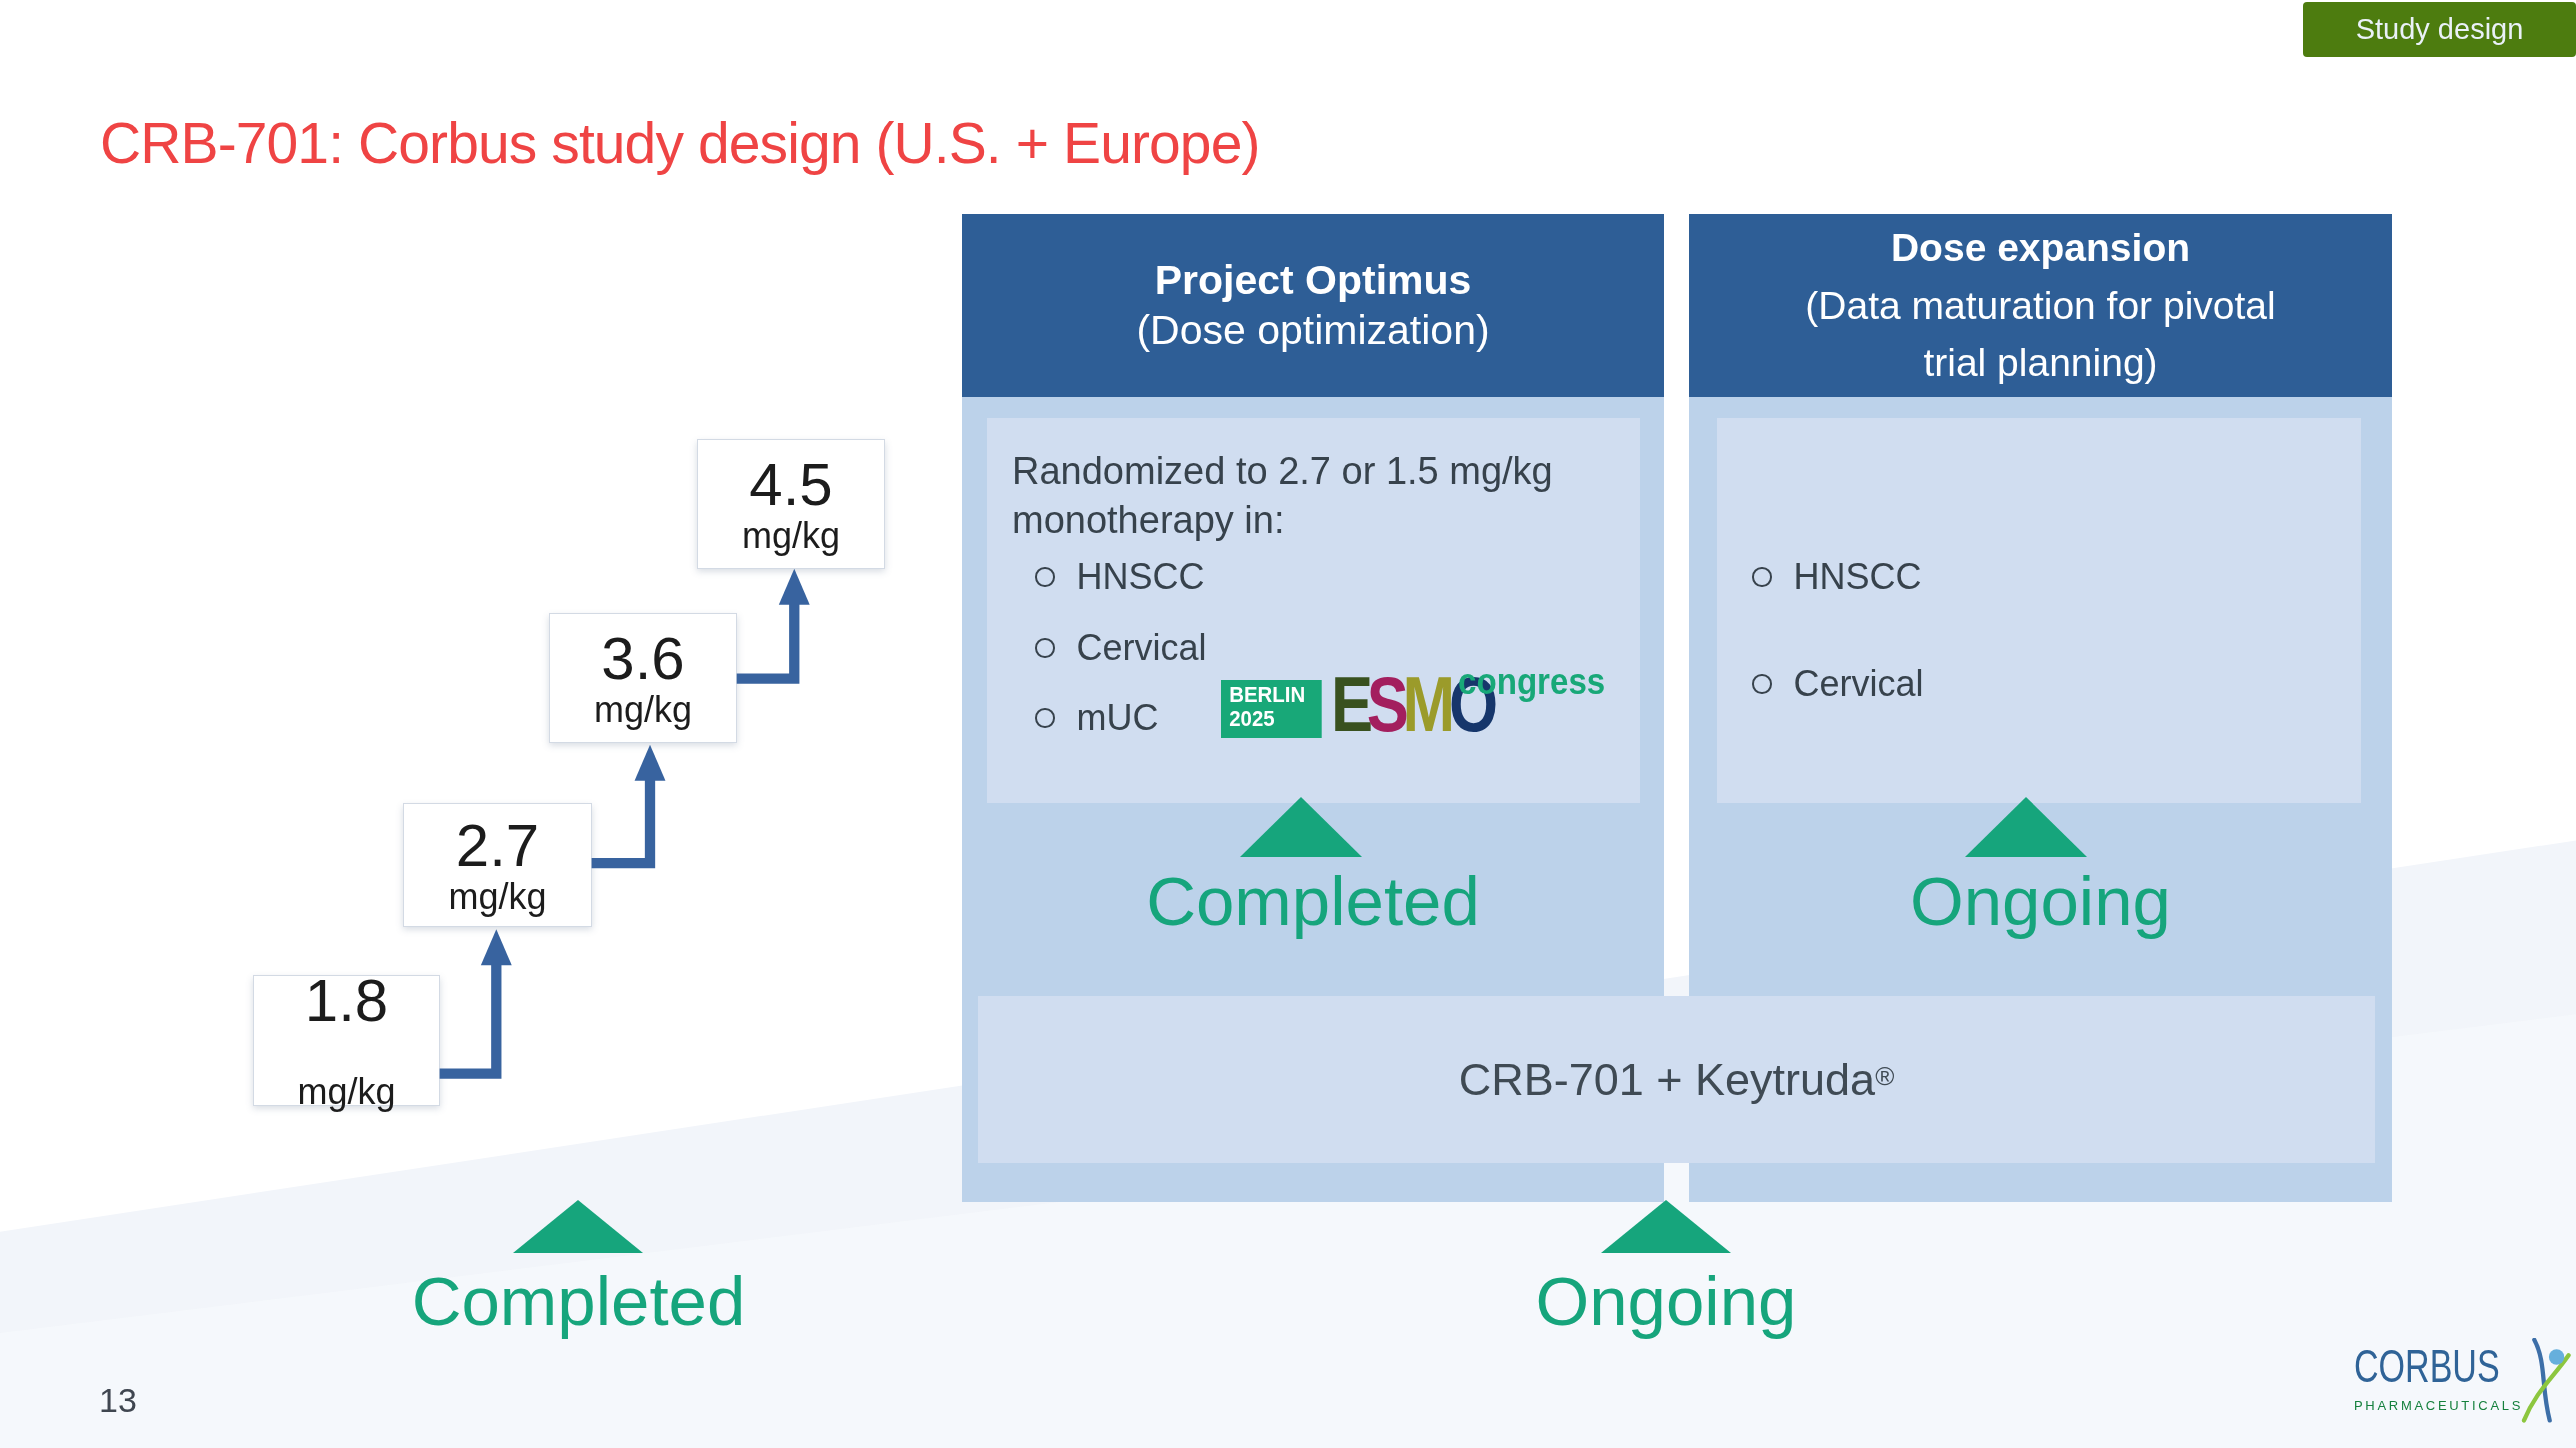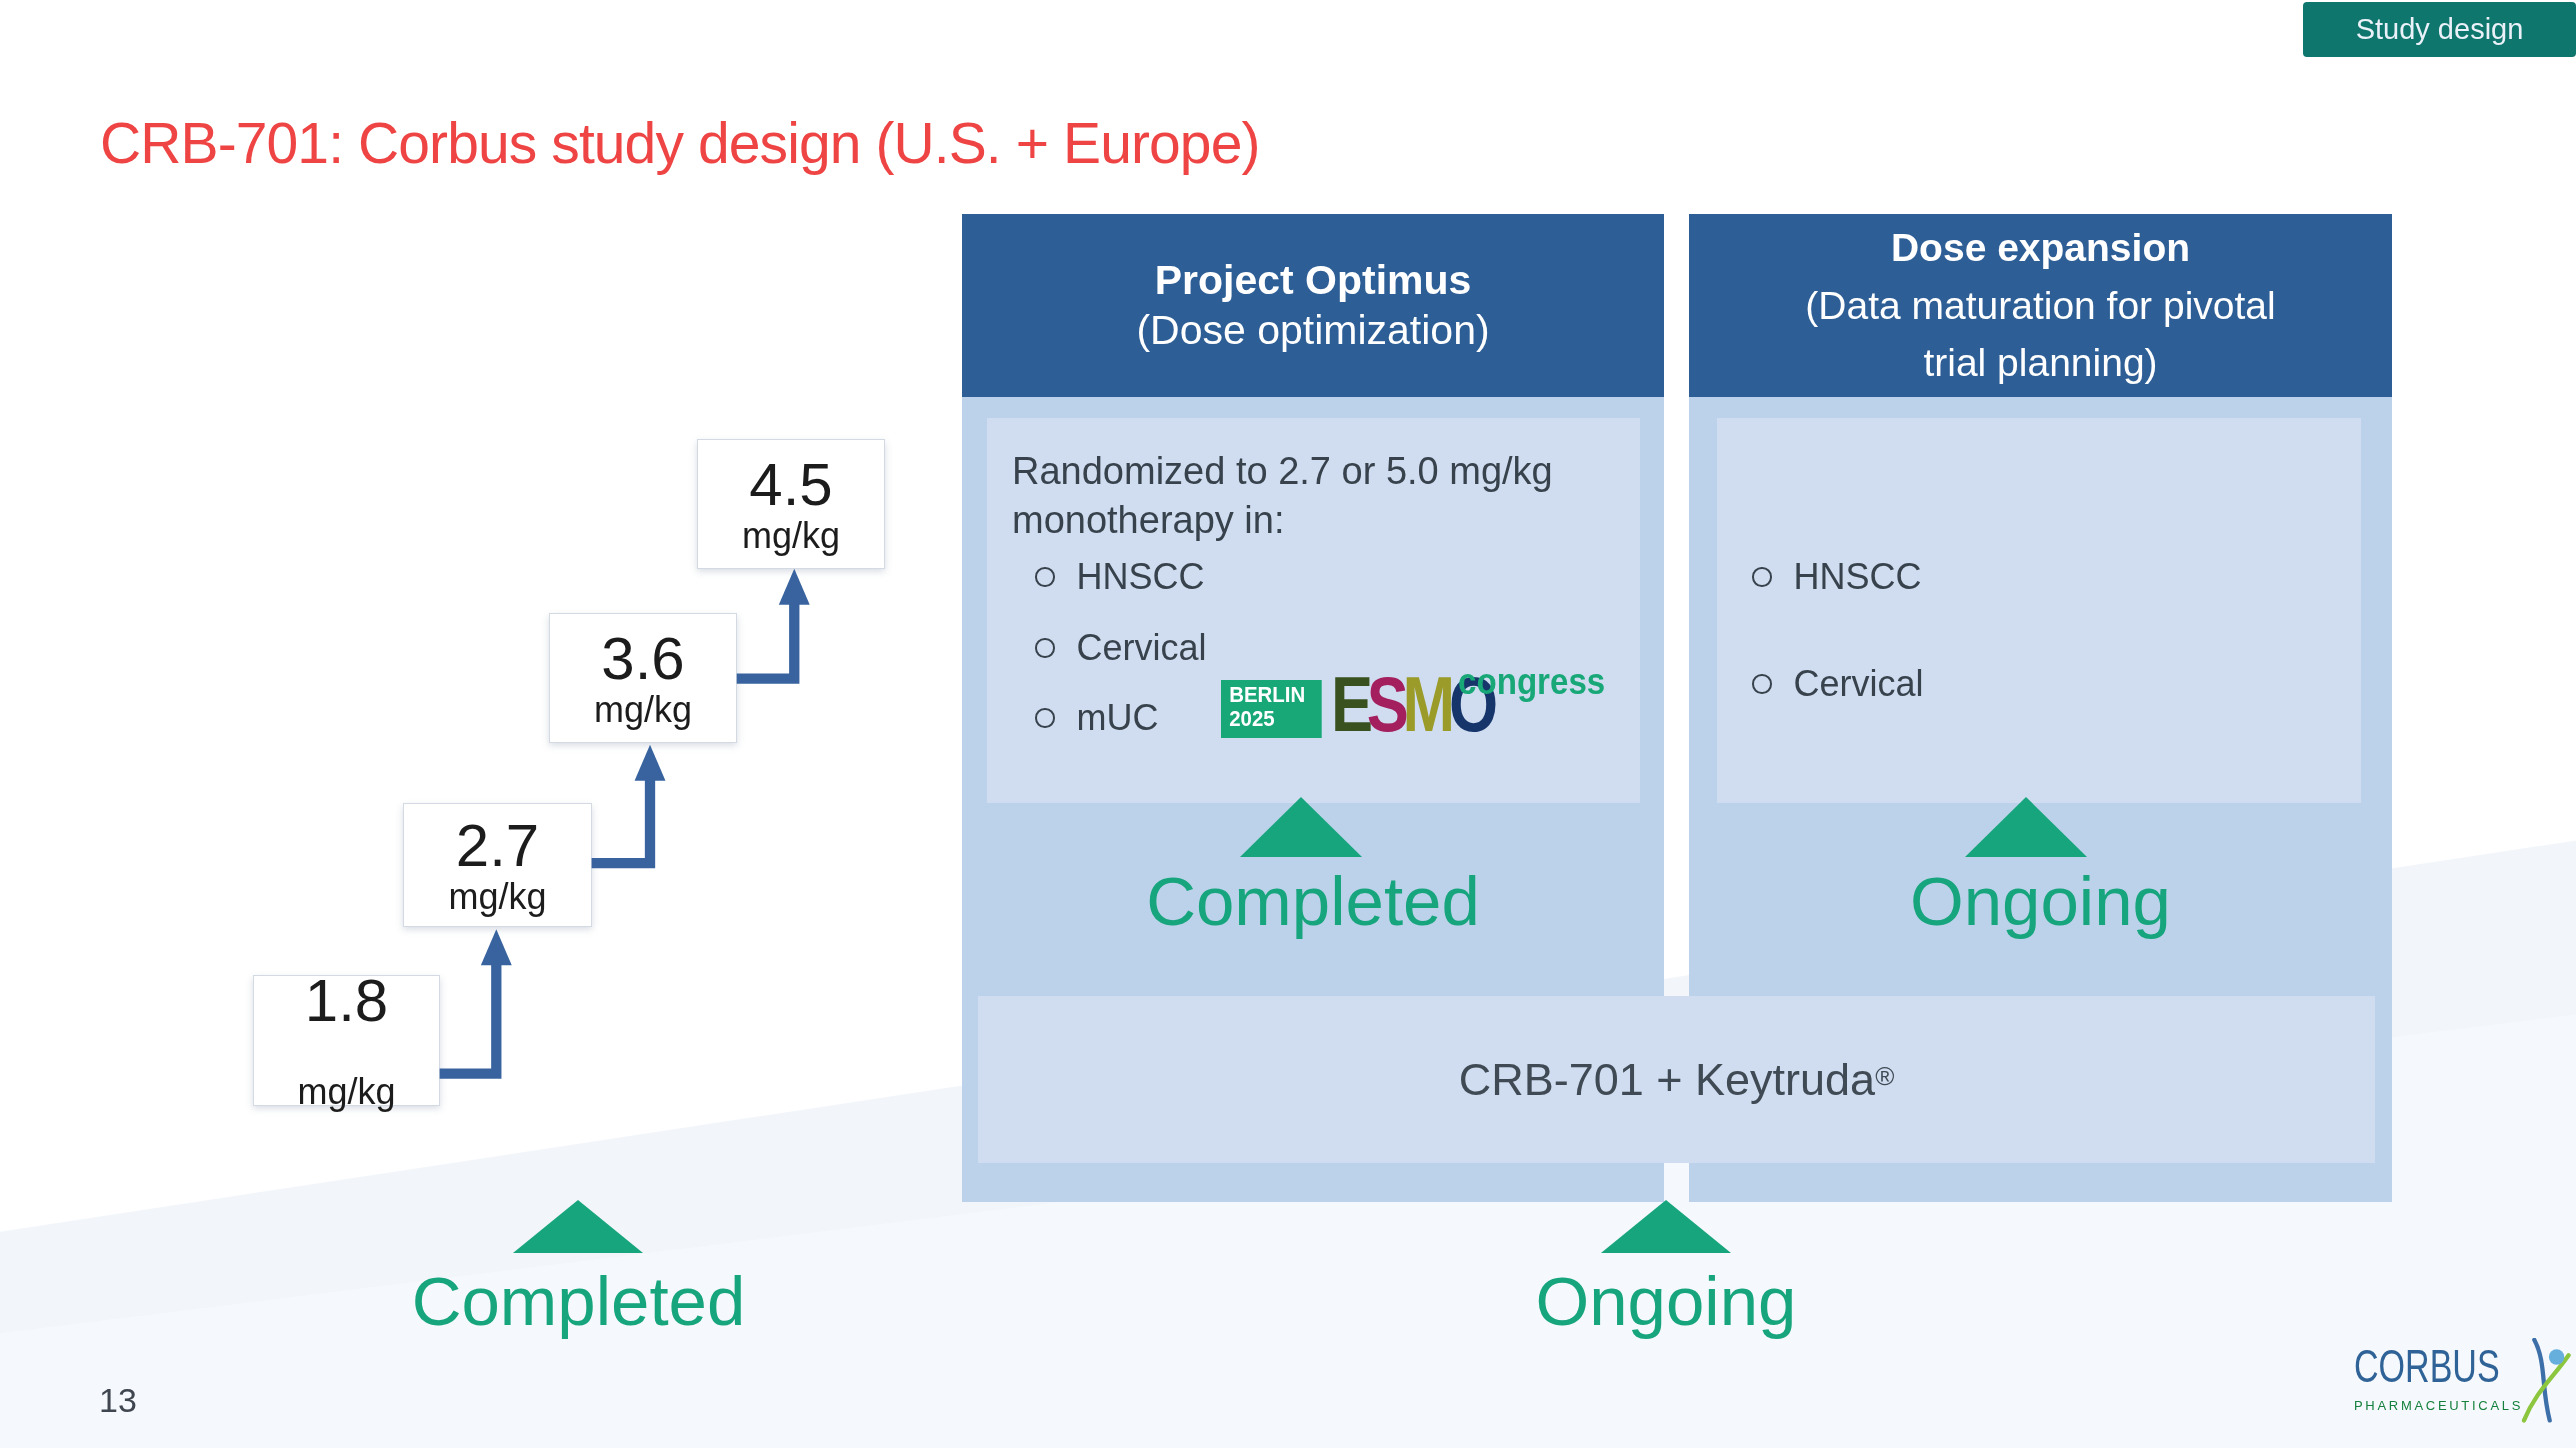--- a/index.html
+++ b/index.html
@@ -4,21 +4,21 @@
 <style>
   html,body{margin:0;padding:0;background:#ffffff;}
   #stage{position:relative;width:2576px;height:1449px;overflow:hidden;background:#ffffff;
          font-family:"Liberation Sans", sans-serif;}
   
   .wave1{position:absolute;left:0;top:0;width:2576px;height:1449px;background:#f2f5fa;
          clip-path:polygon(0% 85%,100% 58%,100% 100%,0% 100%);}
   .wave2{position:absolute;left:0;top:0;width:2576px;height:1449px;background:#f7f9fc;
          clip-path:polygon(0% 92%,100% 70%,100% 100%,0% 100%);opacity:.7;}
   
-  .badge{position:absolute;left:2303px;top:1.7px;width:273px;height:55px;background:#0f766e;
+  .badge{position:absolute;left:2303px;top:1.7px;width:273px;height:55px;background:#4d7c0f;
          border-radius:4px;color:#eaf1f8;font-size:29px;display:flex;align-items:center;justify-content:center;}
   .title{position:absolute;left:100px;top:110px;font-size:57px;font-weight:500;color:#ef4444;letter-spacing:-0.9px;}
   
   .panel{position:absolute;top:214px;height:987px;}
   .p1{left:228px;width:701px;} .p2{left:962px;width:702px;} .p3{left:1689px;width:703px;}
   .phead{position:absolute;left:0;top:0;width:100%;height:183px;background:#2e5e96;color:#ffffff;
          display:flex;flex-direction:column;align-items:center;justify-content:center;line-height:1.2;text-align:center;}
   .phead .h-bold{font-weight:700;font-size:41px;}
   .phead .h-reg{font-weight:400;font-size:41px;}
   .p3 .phead .h-bold{font-size:39px;} .p3 .phead .h-reg{font-size:39px;line-height:1.15;margin-top:12px;}
@@ -107,21 +107,21 @@
 
   <div class="panel p2">
     <div class="phead">
       <div class="h-bold">Project Optimus</div>
       <div class="h-reg">(Dose optimization)</div>
     </div>
     <div class="pbody"></div>
   </div>
   <div class="inset i2"></div>
   <div class="intro">
-    <div>Randomized to 2.7 or 5.0 mg/kg</div>
+    <div>Randomized to 2.7 or 1.5 mg/kg</div>
     <div>monotherapy in:</div>
   </div>
   <div class="bullet" style="left:1035px;top:556px;">
     <span class="ring"></span>
     <span>HNSCC</span>
   </div>
   <div class="bullet" style="left:1035px;top:627px;">
     <span class="ring"></span>
     <span>Cervical</span>
   </div>

